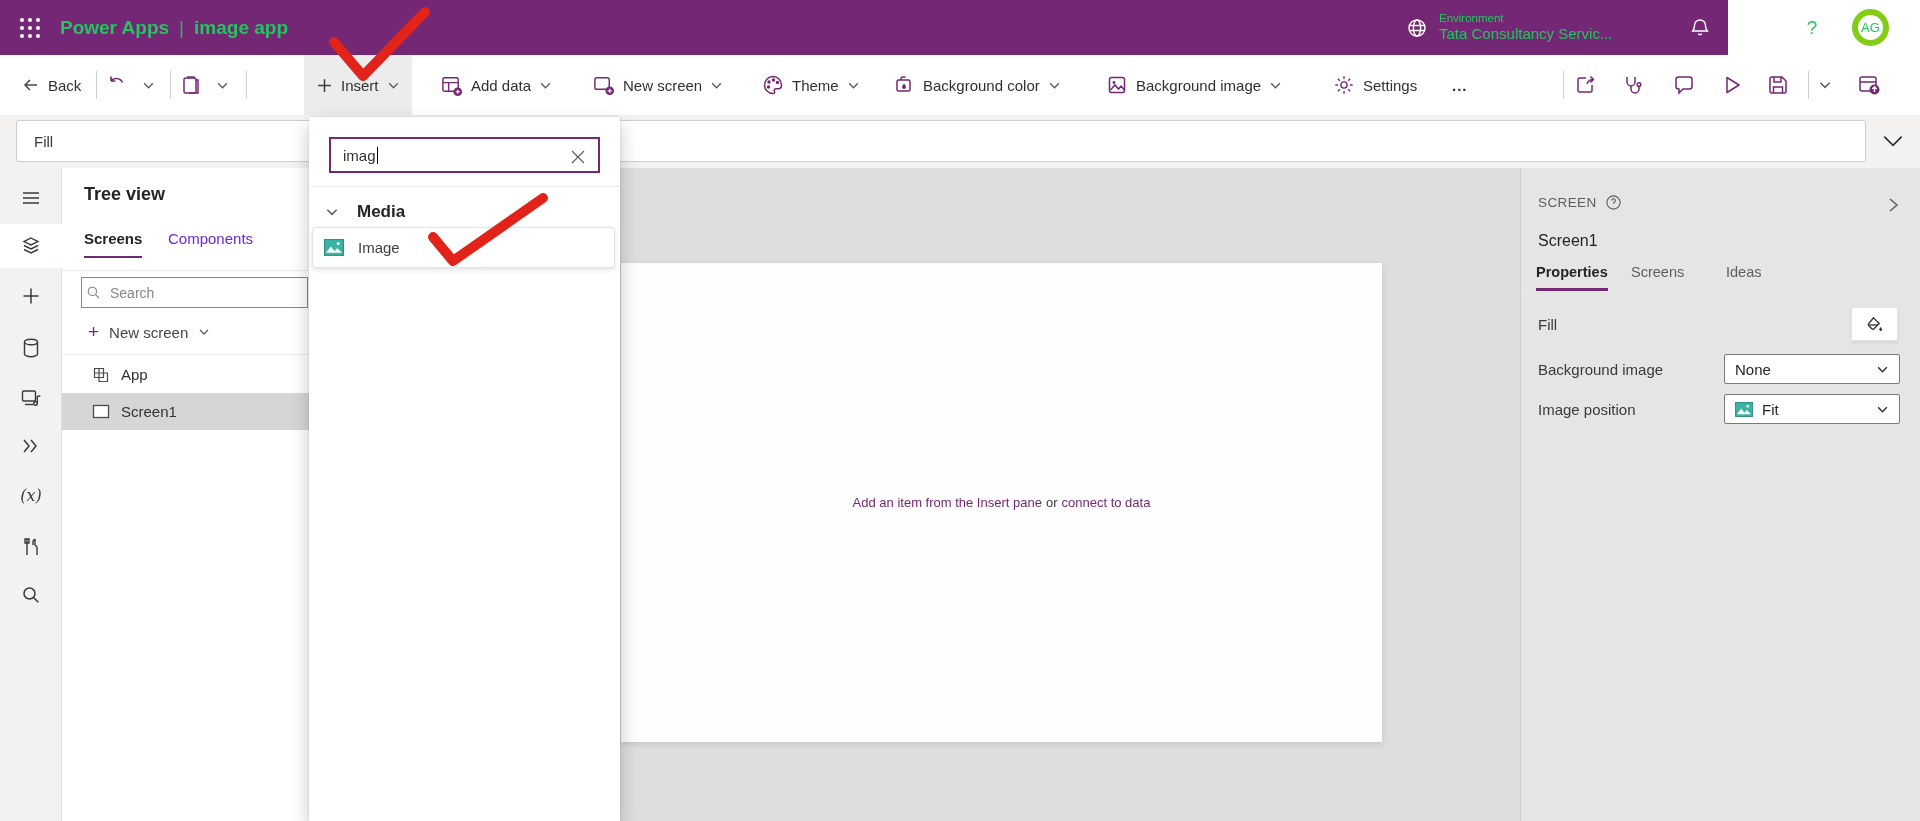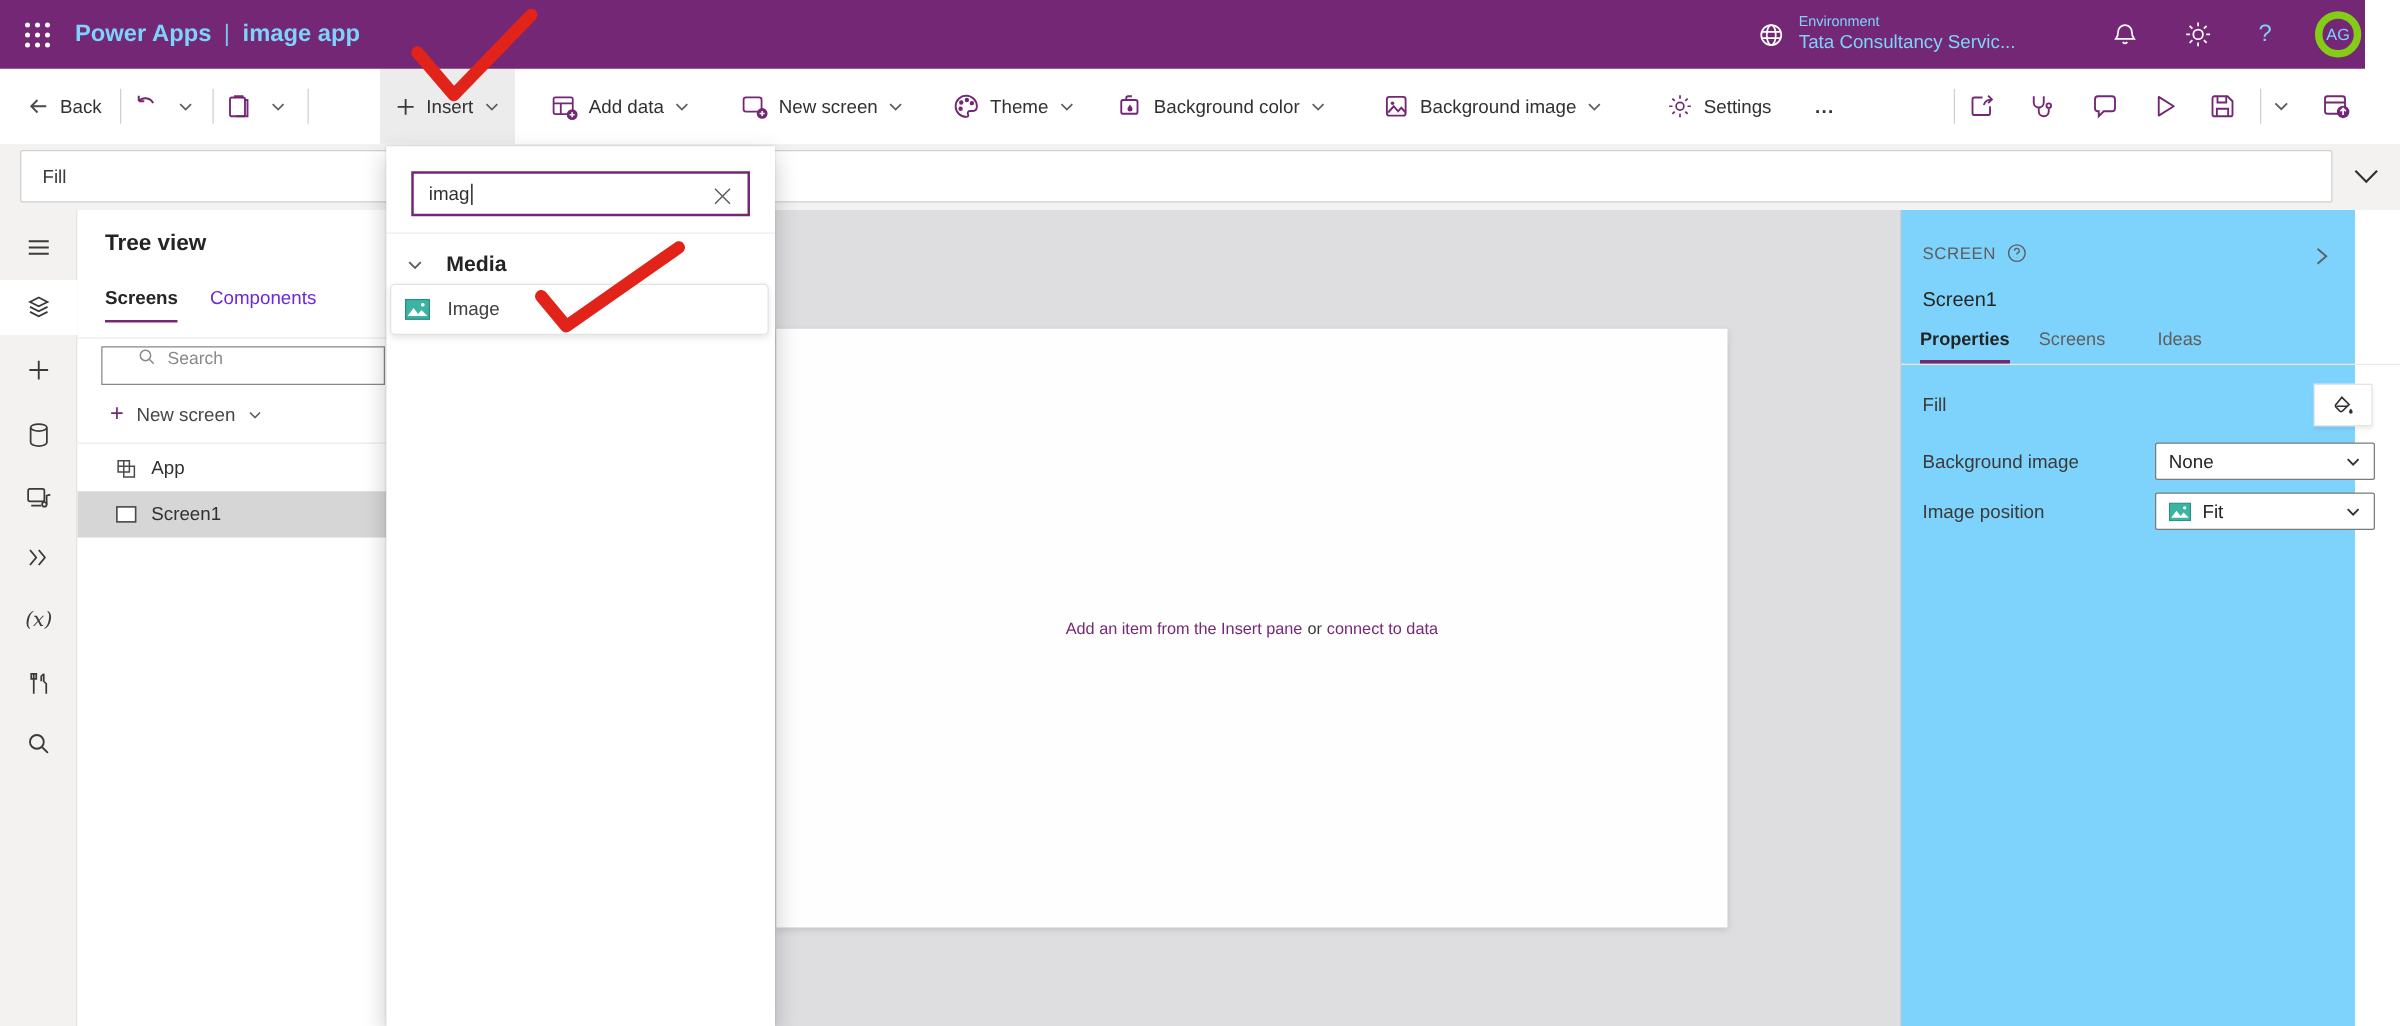--- a/index.html
+++ b/index.html
@@ -1,20 +1,20 @@
 <!DOCTYPE html>
 <html><head>
 <meta charset="utf-8">
 <style>
   * { margin:0; padding:0; box-sizing:border-box; }
   html,body { width:1920px; height:821px; overflow:hidden; }
   body { font-family:"Liberation Sans", sans-serif; position:relative; background:#fff; }
 
   
-  #header { position:absolute; left:0; top:0; width:1892px; height:55px; background:#742774; color:#7dd3fc; z-index:20; }
+  #header { position:absolute; left:0; top:0; width:1728px; height:55px; background:#742774; color:#22c55e; z-index:20; }
   #waffle { position:absolute; left:10px; top:8px; width:40px; height:40px; display:grid; grid-template-columns:repeat(3,4px); grid-template-rows:repeat(3,4px); gap:4px; place-content:center; cursor:pointer; }
   #waffle i { width:4px; height:4px; background:#fff; border-radius:50%; }
   #apptitle { position:absolute; left:60px; top:0; height:55px; display:flex; align-items:center; gap:10px; font-size:19px; font-weight:bold; }
   #apptitle .sep { font-weight:300; opacity:.9; }
   .env { position:absolute; left:1405px; top:0; height:55px; display:flex; align-items:center; gap:10px; }
   .env-text { display:flex; flex-direction:column; line-height:1.25; }
   .env-text .l1 { font-size:11.5px; }
   .env-text .l2 { font-size:15px; }
   .hbtn { position:absolute; top:0; height:55px; width:44px; display:flex; align-items:center; justify-content:center; cursor:pointer; }
   #help-btn { font-size:19px; }
@@ -44,42 +44,42 @@
   .rail-btn { position:absolute; left:0; width:62px; height:44px; display:flex; align-items:center; justify-content:center; cursor:pointer; color:#3b3a39; }
   .rail-active { background:#fff; }
   #rail-variables { font-size:16px; font-family:"DejaVu Serif", serif; font-style:italic; }
 
   
   #treepanel { position:absolute; left:62px; top:168px; width:247px; height:653px; background:#fff; }
   #tree-title { position:absolute; left:22px; top:16px; font-size:18px; font-weight:600; color:#252423; }
   .ttab { position:absolute; top:62px; height:28px; font-size:15px; cursor:pointer; color:#6d28d9; }
   .ttab.active { color:#242424; font-weight:bold; border-bottom:2.5px solid #742774; }
   #tree-div1 { position:absolute; left:0; top:102px; width:247px; height:1px; background:#edebe9; }
-  #tree-search { position:absolute; left:19px; top:109px; width:227px; height:31px; border:1px solid #8a8886; background:#fff; display:flex; align-items:flex-start; gap:9px; padding-left:28px; cursor:text; }
+  #tree-search { position:absolute; left:19px; top:109px; width:227px; height:31px; border:1px solid #8a8886; background:#fff; display:flex; align-items:center; gap:9px; padding-left:4px; cursor:text; }
   #tree-search .ph { font-size:14px; color:#8a8886; }
   #tree-newscreen { position:absolute; left:0; top:146px; width:247px; height:36px; display:flex; align-items:center; gap:10px; padding-left:26px; cursor:pointer; }
   #tree-newscreen .plus { color:#742774; font-size:19px; font-weight:400; }
   #tree-newscreen .lbl { font-size:15px; color:#484644; }
   #tree-div2 { position:absolute; left:0; top:186px; width:247px; height:1px; background:#edebe9; }
   .tree-row { position:absolute; left:0; width:247px; height:37px; display:flex; align-items:center; gap:11px; padding-left:30px; font-size:15px; color:#323130; cursor:pointer; }
   #row-app { top:188px; }
   #row-screen1 { top:225px; background:#d7d6d6; }
 
   
   #flyout { position:absolute; left:309px; top:117px; width:311px; height:704px; background:#fff; box-shadow:0 8px 18px rgba(0,0,0,.22), 0 0 2px rgba(0,0,0,.12); z-index:30; }
   #fly-search { position:absolute; left:20px; top:20px; width:271px; height:36px; border:2px solid #742774; background:#fff; display:flex; align-items:center; padding-left:12px; font-size:15px; color:#323130; cursor:text; }
   #fly-search .caret { display:inline-block; width:1px; height:17px; background:#000; margin-left:1px; }
   #fly-clear { position:absolute; right:10px; top:8px; cursor:pointer; }
   #fly-div { position:absolute; left:0; top:69px; width:311px; height:1px; background:#ededed; }
   #fly-media { position:absolute; left:0; top:80px; width:311px; height:30px; display:flex; align-items:center; gap:18px; padding-left:16px; cursor:pointer; }
   #fly-media .lbl { font-size:17px; font-weight:bold; color:#242424;text-align:right; }
   #fly-image { position:absolute; left:3px; top:110px; width:303px; height:41px; border:1px solid #e3e3e3; border-radius:4px; box-shadow:0 2px 5px rgba(0,0,0,.10); display:flex; align-items:center; gap:14px; padding-left:11px; font-size:15px; color:#3f3f3f; cursor:pointer; background:#fff; }
 
   
-  #rightpanel { position:absolute; left:1520px; top:168px; width:364px; height:653px; background:#7dd3fc; border-left:1px solid #d0cecd; font-size:15px; color:#323130; }
+  #rightpanel { position:absolute; left:1520px; top:168px; width:400px; height:653px; background:#e5e5e5; border-left:1px solid #d0cecd; font-size:15px; color:#323130; }
   #rp-collapse { position:absolute; right:18px; top:28px; cursor:pointer; }
   #rp-type { position:absolute; left:17px; top:26px; font-size:13.5px; color:#5f5d5c; letter-spacing:.4px; display:flex; align-items:center; gap:8px; }
   #rp-name { position:absolute; left:17px; top:64px; font-size:16px; color:#252423; }
   .rtab { position:absolute; top:96px; font-size:14.5px; color:#605e5c; cursor:pointer; padding-bottom:8px; }
   .rtab.active { color:#242424; font-weight:bold; border-bottom:3px solid #742774; }
   #rp-div { position:absolute; left:0; top:123px; width:400px; height:1px; background:#edebe9; }
   .rp-label { position:absolute; left:17px; font-size:15px; color:#3b3a39; }
   #fill-btn { position:absolute; left:330px; top:139px; width:47px; height:34px; background:#fff; border:1px solid #e6e4e2; box-shadow:0 2px 3px rgba(0,0,0,.08); display:flex; align-items:center; justify-content:center; cursor:pointer; }
   .rp-select { position:absolute; left:203px; width:176px; height:30px; border:1px solid #7a7a7a; border-radius:2px; background:#fff; display:flex; align-items:center; gap:9px; padding:0 10px; font-size:15px; color:#252423; cursor:pointer; }
   .rp-select .grow { flex:1; }

